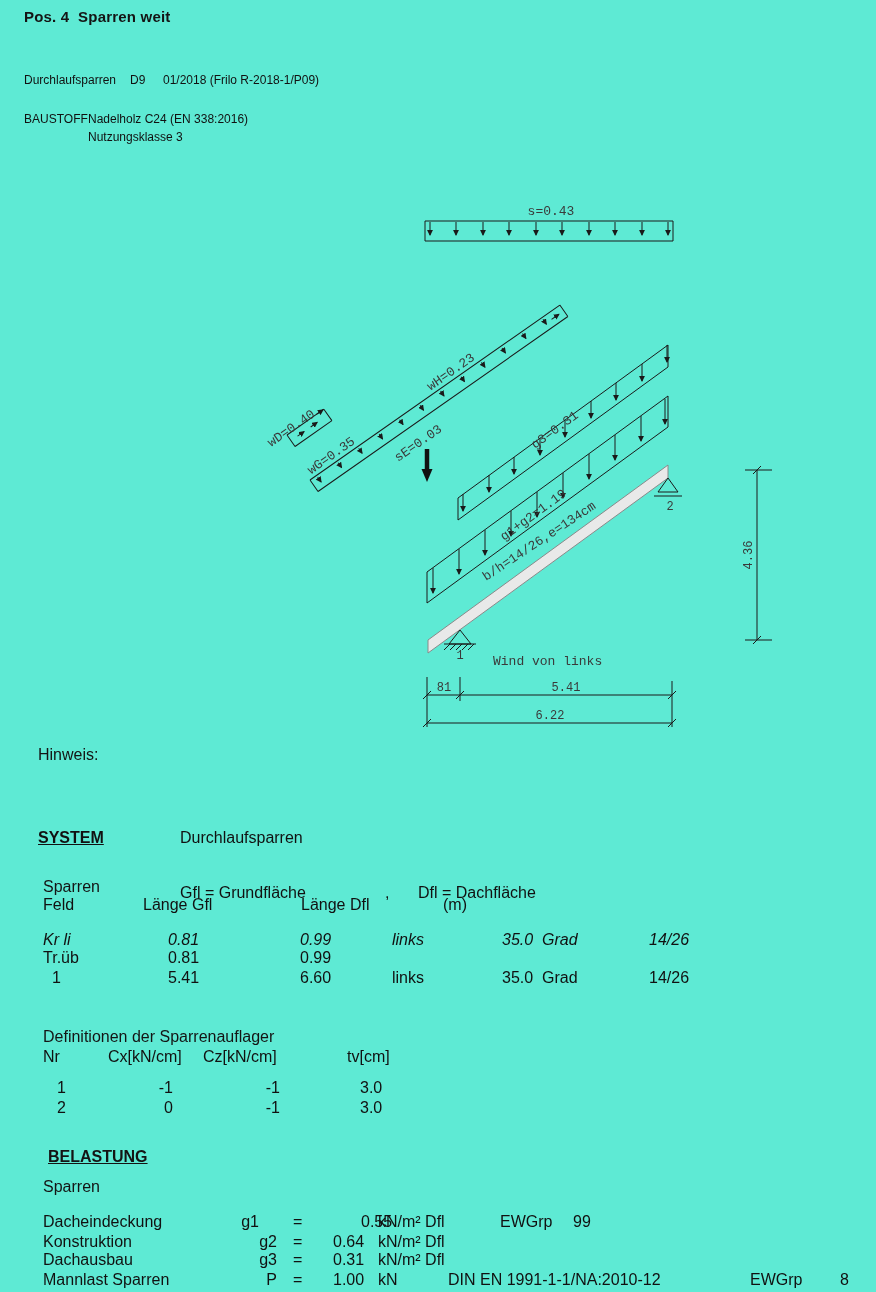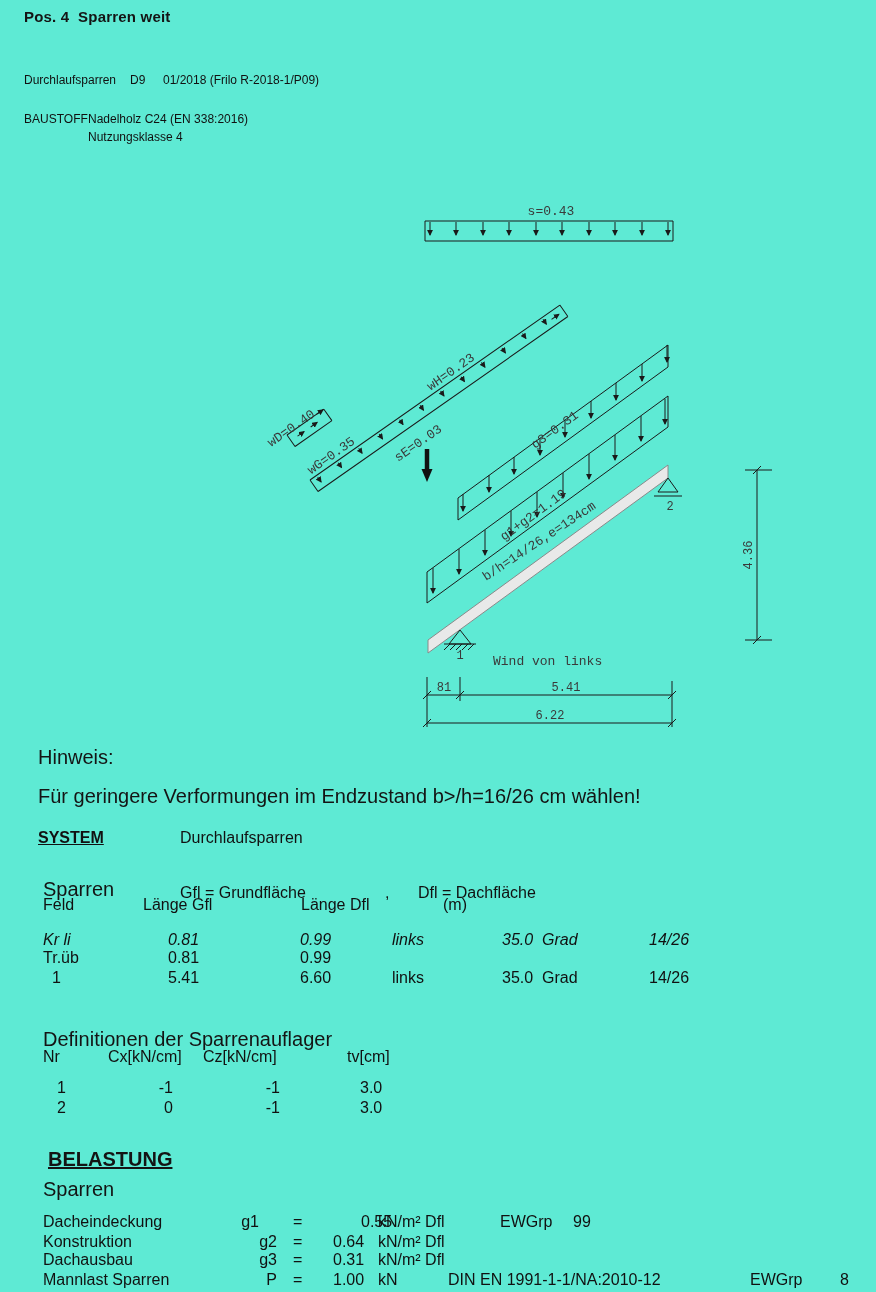--- a/index.html
+++ b/index.html
@@ -1,19 +1,19 @@
 <!DOCTYPE html>
 <html><head>
 <meta charset="utf-8">
 <style>
   html,body{margin:0;padding:0;background:#fff;}
   #page{position:relative;width:876px;height:1292px;background:#5eead4;overflow:hidden;
         font-family:"Liberation Sans",sans-serif;color:#111;}
   .t{position:absolute;white-space:pre;font-family:"Liberation Sans",sans-serif;
-     font-size:20px;color:#141414;}
+     font-size:16px;color:#141414;}
   .hd{font-size:12px;}
   .title{font-size:15px;font-weight:bold;letter-spacing:.2px;}
   .b{font-weight:bold;text-decoration:underline;}
   .row{position:absolute;left:0;top:0;width:876px;height:19px;}
   .row span{position:absolute;white-space:pre;}
   svg{position:absolute;left:0;top:0;pointer-events:none;}
   svg text{font-family:"Liberation Mono","DejaVu Sans Mono",monospace;fill:#3a3a3a;}
   .dlab{font-size:13px;}
   .dnum{font-size:12px;}
 </style>
@@ -26,21 +26,21 @@
   <div class="row" style="top:73px;">
     <span class="hd" style="left:24px;">Durchlaufsparren</span>
     <span class="hd" style="left:130px;">D9</span>
     <span class="hd" style="left:163px;">01/2018 (Frilo R-2018-1/P09)</span>
   </div>
   <div class="row" style="top:112px;">
     <span class="hd" style="left:24px;">BAUSTOFF</span>
     <span class="hd" style="left:88px;">Nadelholz C24 (EN 338:2016)</span>
   </div>
   <div class="row" style="top:130px;">
-    <span class="hd" style="left:88px;">Nutzungsklasse 4</span>
+    <span class="hd" style="left:88px;">Nutzungsklasse 3</span>
   </div>
 
   <svg width="876" height="1292" viewBox="0 0 876 1292">
     <defs>
       <marker id="ah" viewBox="0 0 10 10" refX="8.5" refY="5" markerWidth="6" markerHeight="6" orient="auto">
         <path d="M0,0L10,5L0,10Z" fill="#1a1a1a"></path>
       </marker>
     </defs>
 
     <g stroke="#1a1a1a" fill="none" stroke-width="1">
@@ -148,21 +148,20 @@
     <text class="dnum" x="550" y="719" text-anchor="middle">6.22</text>
 
     <g stroke="#1a1a1a" stroke-width="1" fill="none">
       <path d="M757,470V640M745,470H772M745,640H772"></path>
       <path d="M753,474L761,466M753,644L761,636"></path>
     </g>
     <text class="dnum" transform="translate(752,555) rotate(-90)" text-anchor="middle">4.36</text>
   </svg>
 
   <div class="t" style="left:38px;top:746px;">Hinweis:</div>
-  <div class="t" style="left:38px;top:785px;">Für geringere Verformungen im Endzustand b&gt;/h=16/26 cm wählen!</div>
 
   <div class="row" style="top:829px;">
     <span class="b" style="left:38px;">SYSTEM</span>
     <span style="left:180px;">Durchlaufsparren</span>
   </div>
   <div class="row" style="top:848px;margin-top:36px;">
     <span style="left:180px;">Gfl = Grundfläche</span>
     <span style="left:385px;">,</span>
     <span style="left:418px;">Dfl = Dachfläche</span>
   </div>

